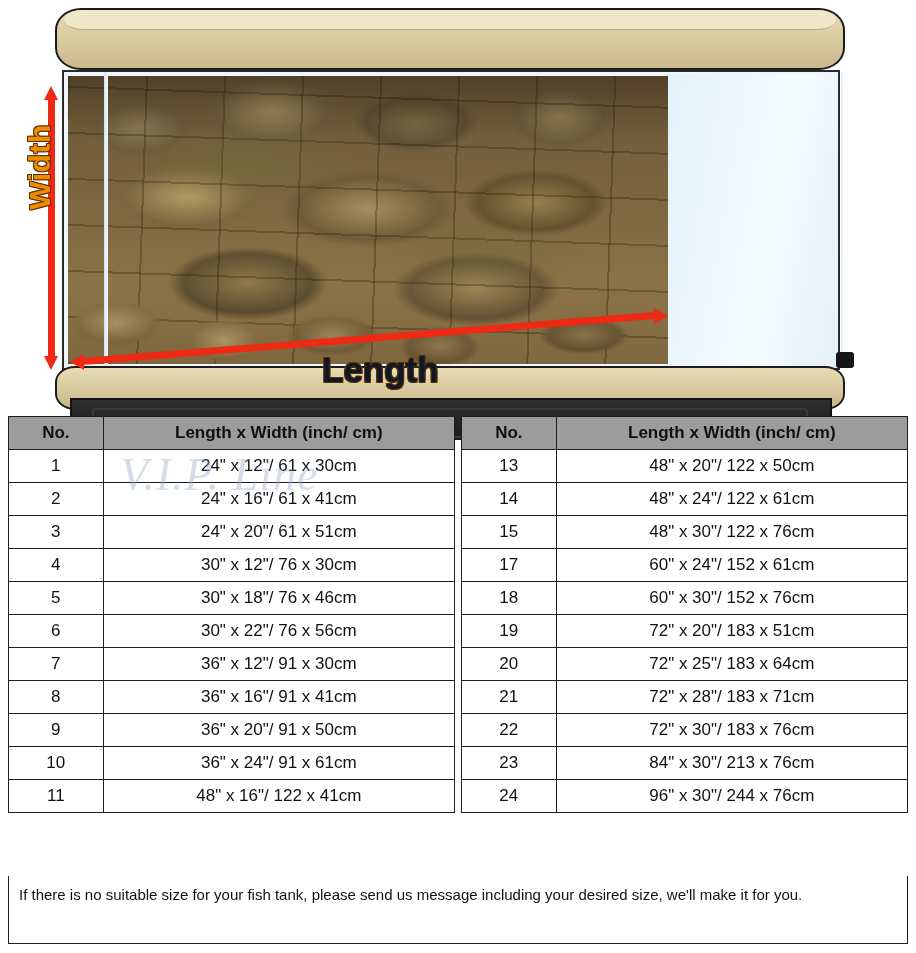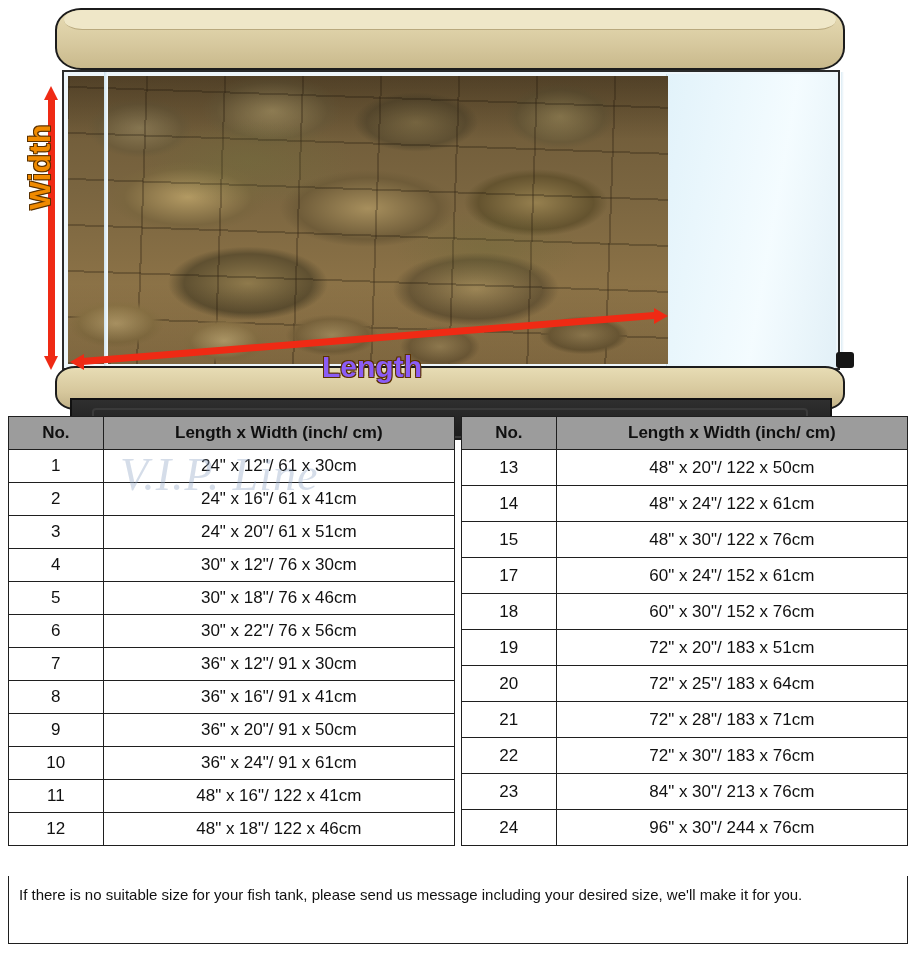--- a/index.html
+++ b/index.html
@@ -254,23 +254,23 @@
     top: -4px;
     width: 0; height: 0;
     border-top: 8px solid transparent;
     border-bottom: 8px solid transparent;
     border-left: 14px solid #ef2a14;
   }
   .label-length {
     position: absolute;
     left: 322px;
     top: 350px;
-    font-size: 30px;
+    font-size: 35px;
     font-weight: bold;
-    color: #8b5cf6;
+    color: #0f172a;
     text-shadow: 1px 1px 0 #5a3100, -1px -1px 0 #5a3100, 1px -1px 0 #5a3100, -1px 1px 0 #5a3100;
   }
 
   
   .watermark {
     position: absolute;
     left: 120px;
     top: 448px;
     font-family: "Liberation Serif", serif;
     font-style: italic;
@@ -423,24 +423,20 @@
             <td>36" x 20"/ 91 x 50cm</td>
           </tr>
         <tr>
             <td>10</td>
             <td>36" x 24"/ 91 x 61cm</td>
           </tr>
         <tr>
             <td>11</td>
             <td>48" x 16"/ 122 x 41cm</td>
           </tr>
-        <tr>
-            <td>12</td>
-            <td>48" x 18"/ 122 x 46cm</td>
-          </tr>
       </tbody>
     </table>
 
     <table class="size-table">
       <thead>
         <tr>
           <th class="col-no">No.</th>
           <th class="col-size">Length x Width (inch/ cm)</th>
         </tr>
       </thead>

